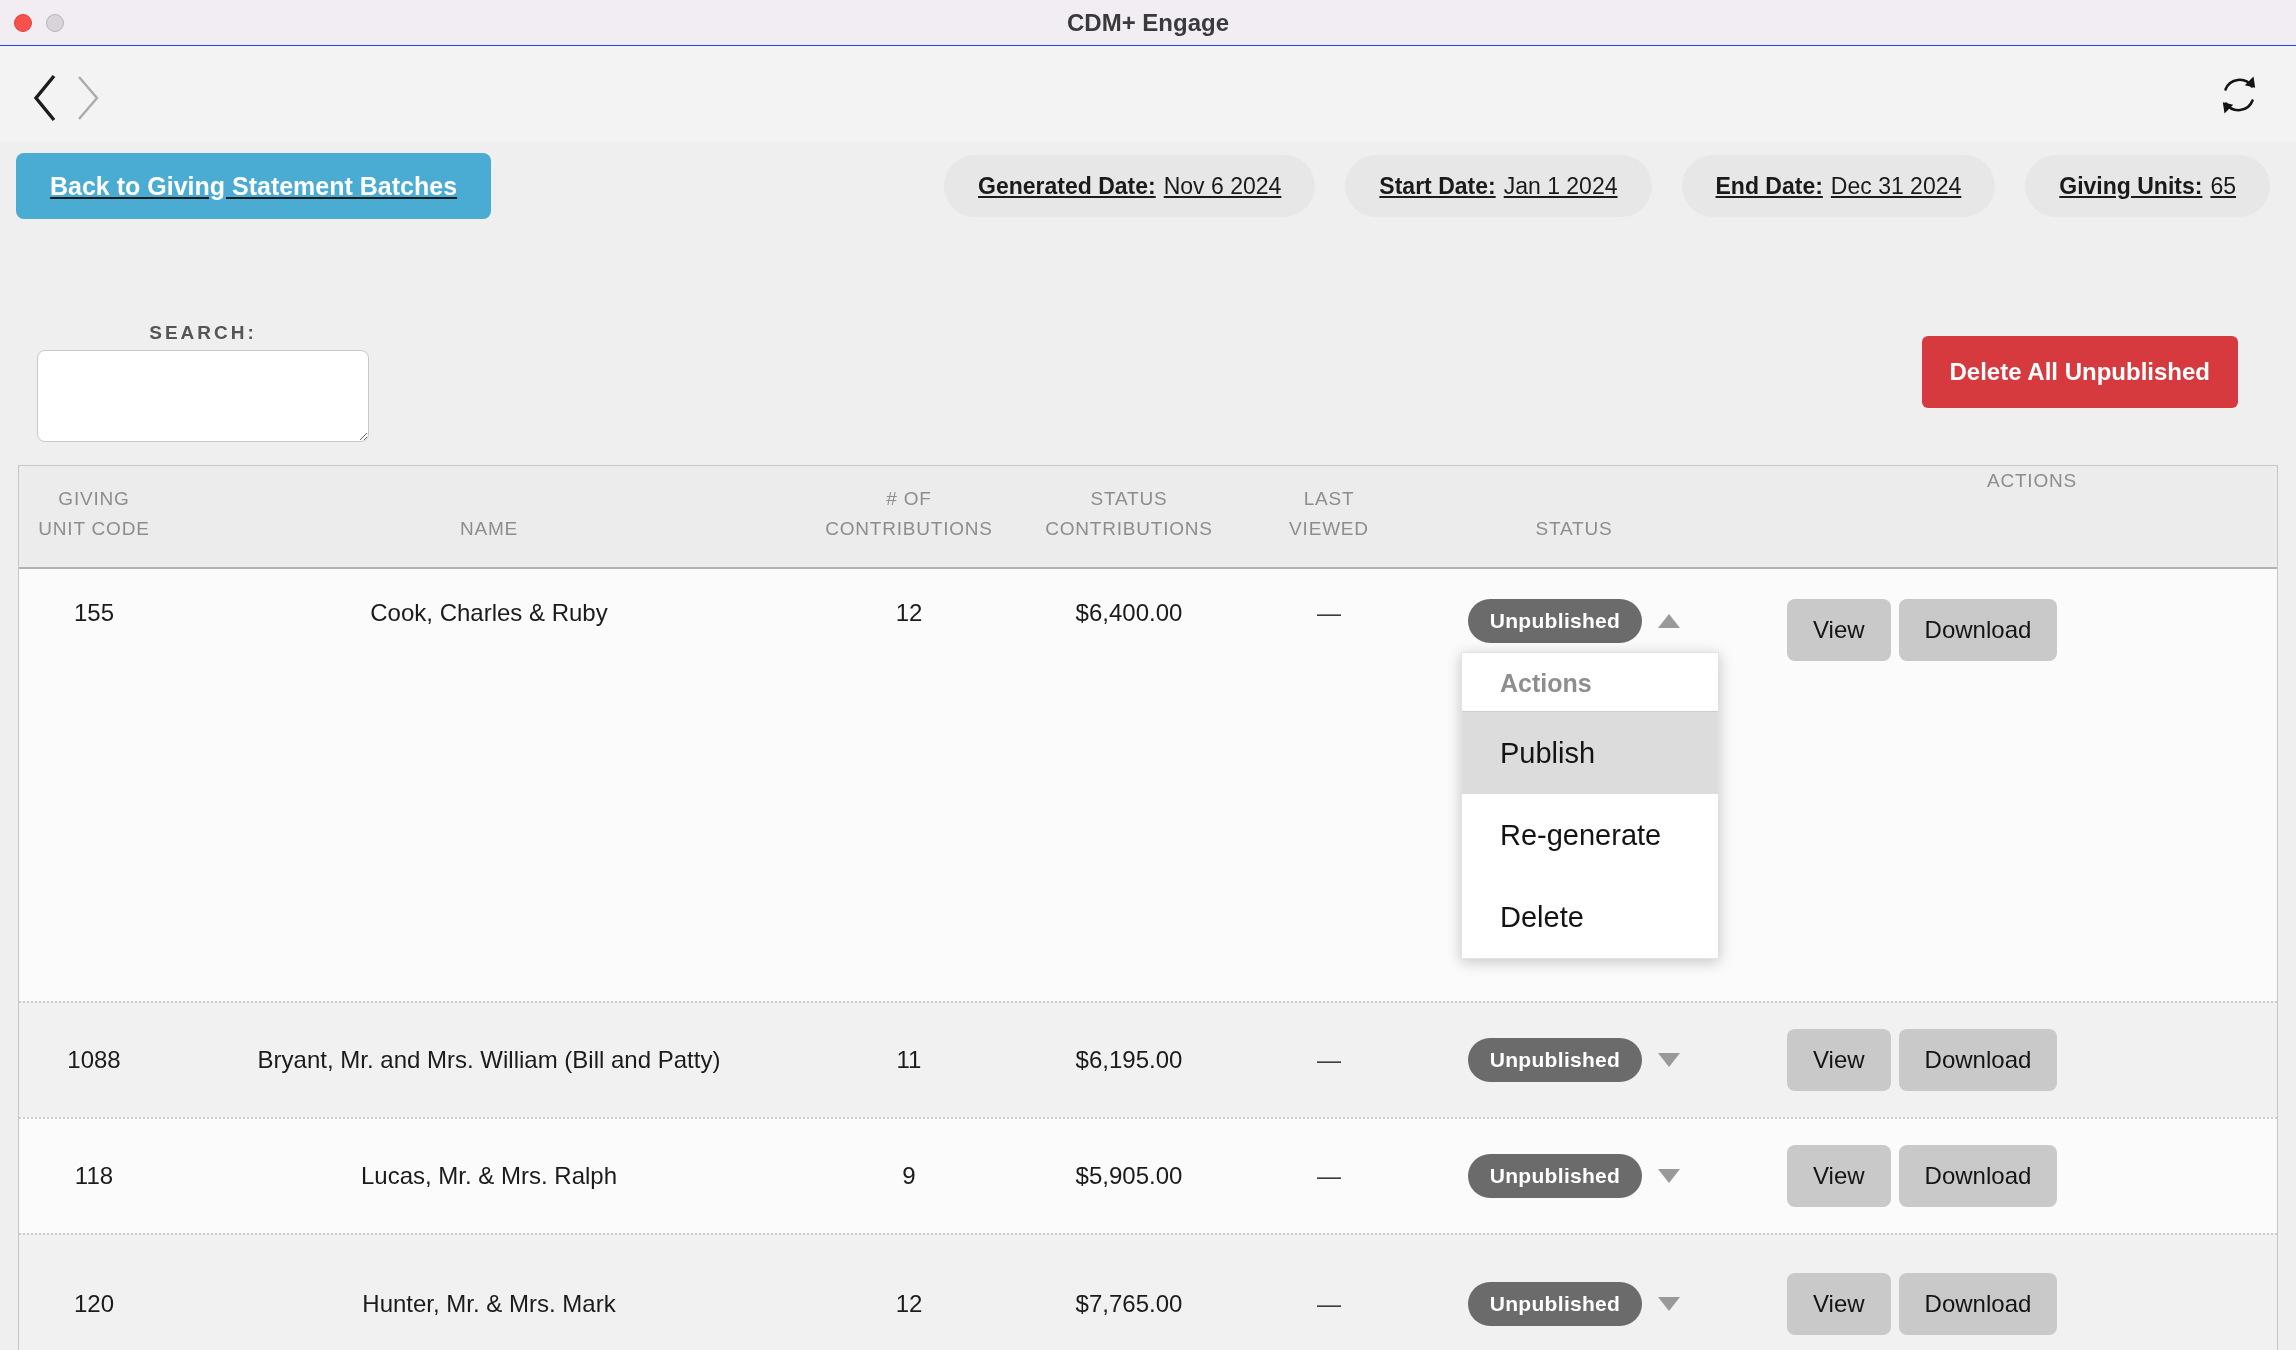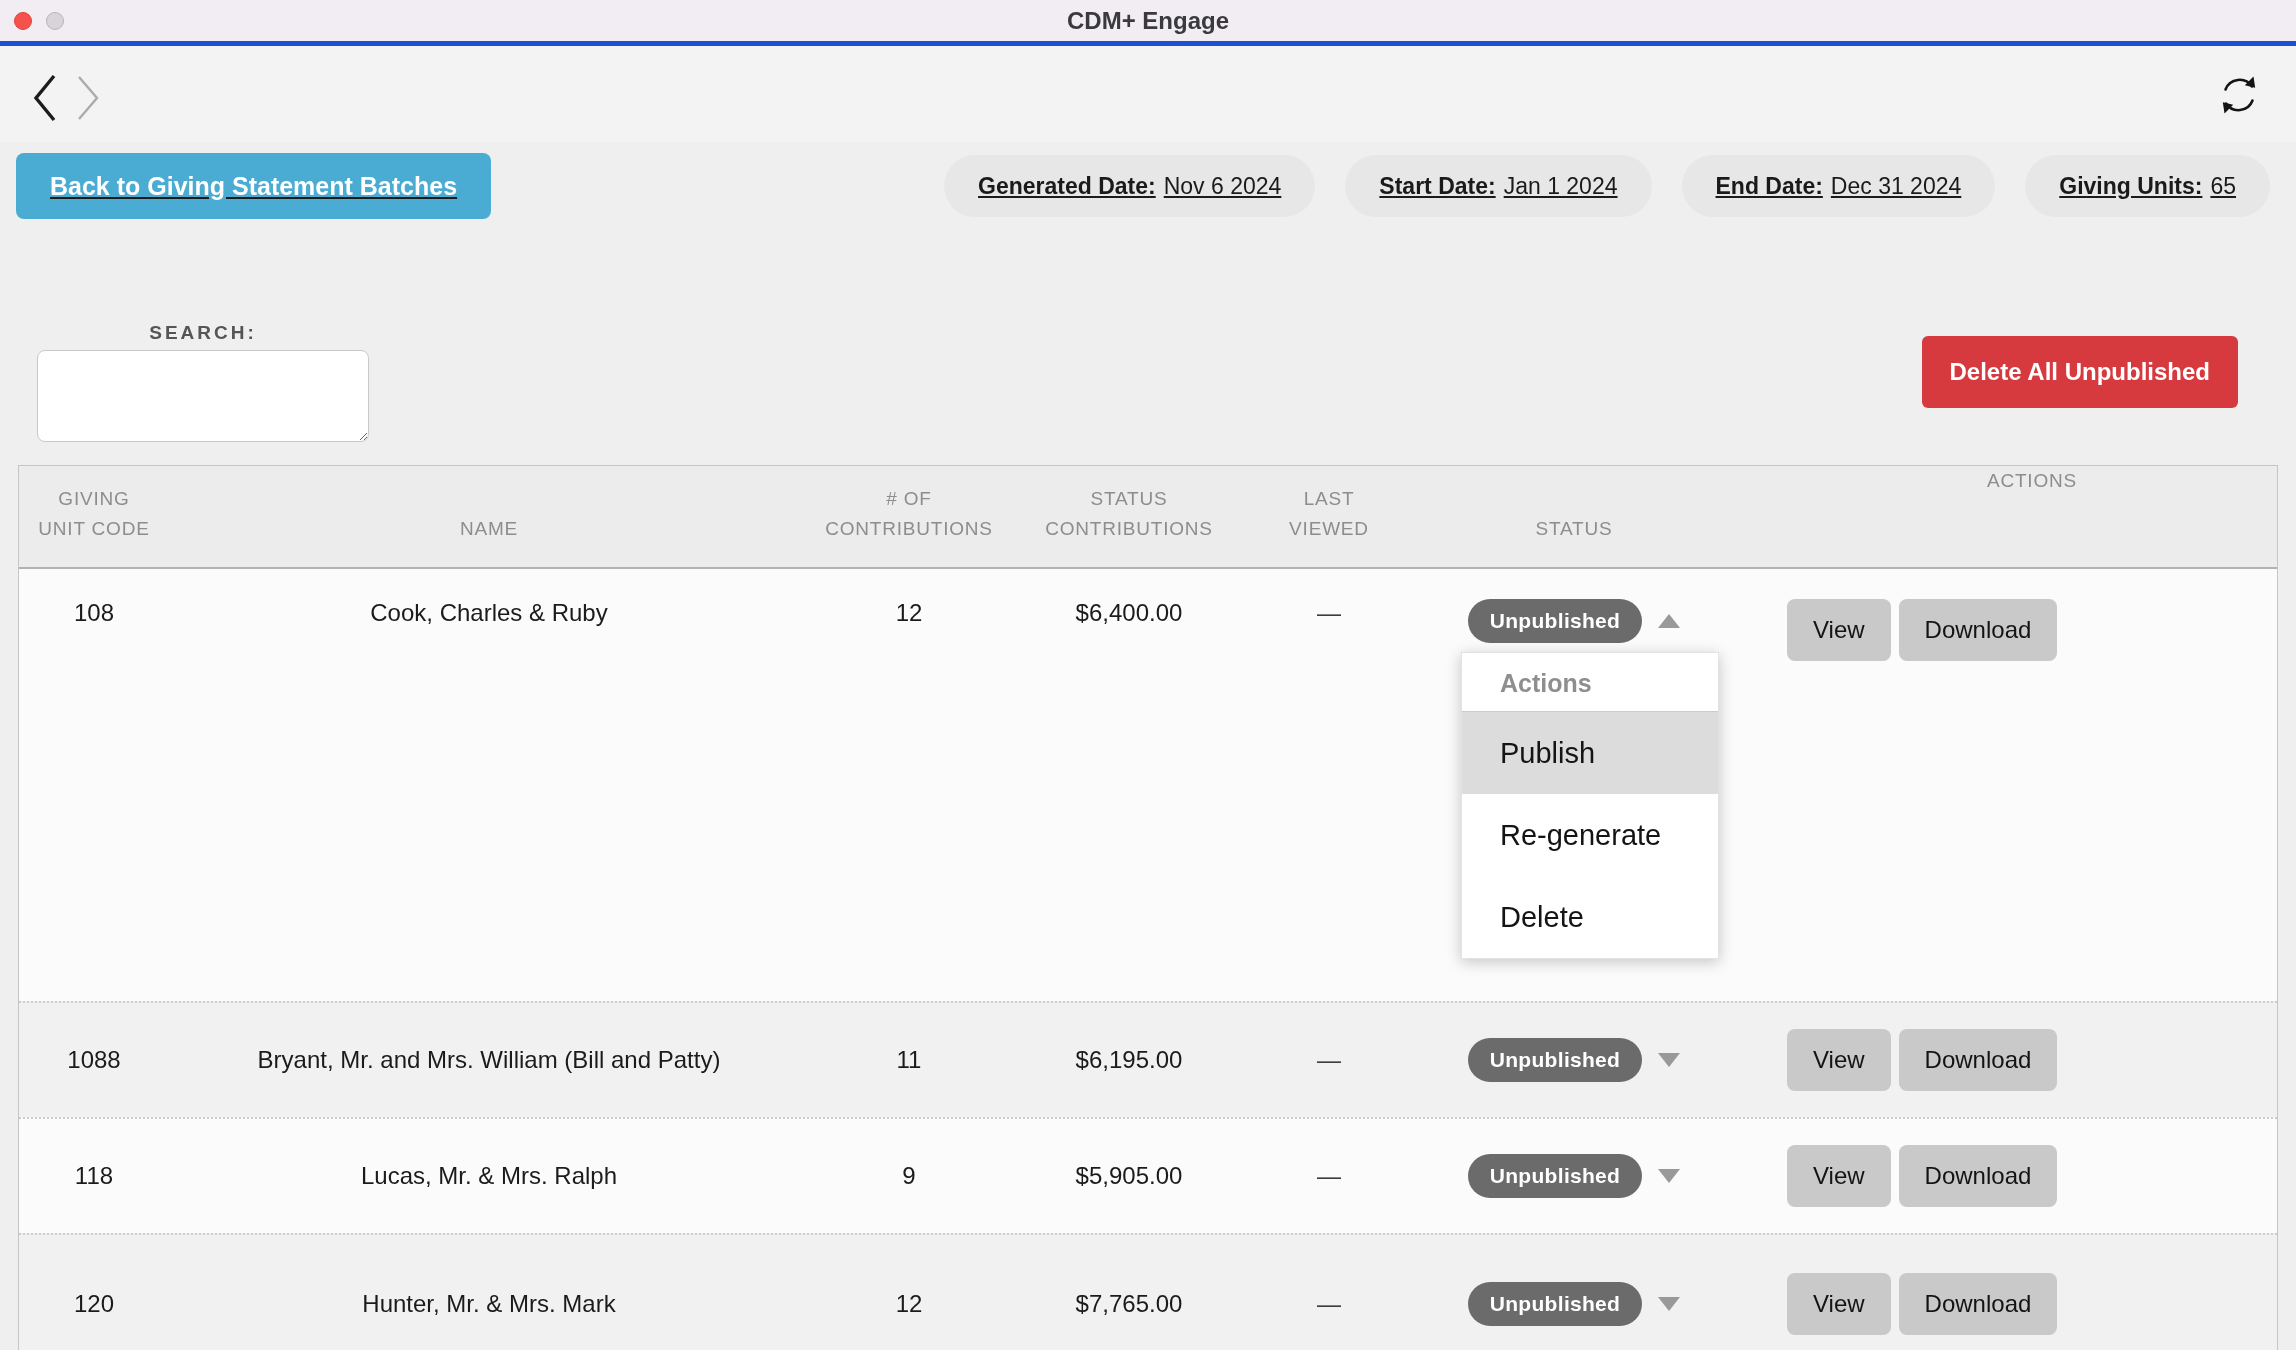--- a/index.html
+++ b/index.html
@@ -1,21 +1,21 @@
 <!DOCTYPE html>
 <html style="--c-titlebar: #f2edf3; --c-accent_blue: #4aabd3; --c-green: #43a047; --c-red: #d63a3f; --c-badge_gray: #6b6b6b; --c-button_gray: #c9c9c9; --c-menu_highlight: #dcdcdc;"><head>
 <meta charset="utf-8">
 <style>
   * { margin:0; padding:0; box-sizing:border-box; }
   html,body { width:2296px; height:1350px; overflow:hidden; }
   body { font-family:"Liberation Sans","DejaVu Sans",sans-serif; background:#efefef; color:#1b1b1b; }
   .screen { position:relative; width:2296px; height:1350px; background:#efefef; }
 
   
-  .titlebar { position:relative; height:46px; background:var(--c-titlebar,#f2edf3); border-bottom:5px solid #1d4ed8; display:flex; align-items:center; justify-content:center; }
+  .titlebar { position:relative; height:46px; background:var(--c-titlebar,#f2edf3); border-bottom:1px solid #1d4ed8; display:flex; align-items:center; justify-content:center; }
   .lights { position:absolute; left:14px; top:0; bottom:0; display:flex; align-items:center; gap:14px; }
   .light { width:18px; height:18px; border-radius:50%; }
   .light.red { background:#f6514b; border:1px solid #df433d; }
   .light.gray { background:#d9d4d9; border:1px solid #b9b4b9; }
   .win-title { font-size:24px; font-weight:bold; color:#3a3a3c; }
 
   
   .navstrip { position:relative; height:96px; background:#f3f3f3; }
   .nav-back { position:absolute; left:30px; top:26px; cursor:pointer; }
   .nav-fwd  { position:absolute; left:74px; top:28px; }
@@ -141,21 +141,21 @@
         </div>
         <div class="hcell c-status">
           <div>STATUS</div>
         </div>
         <div class="hcell c-actions">
           <div>ACTIONS</div>
         </div>
       </div>
     <div class="tbody">
         <div class="trow expanded">
-          <div class="cell c-code">108</div>
+          <div class="cell c-code">155</div>
           <div class="cell c-name">Cook, Charles &amp; Ruby</div>
           <div class="cell c-contributions">12</div>
           <div class="cell c-total">$6,400.00</div>
           <div class="cell c-viewed">
             <span class="dash">—</span>
           </div>
           <div class="cell c-status">
             <span class="badge-group">
               <span class="badge">Unpublished</span>
               <span class="tri up"></span>

